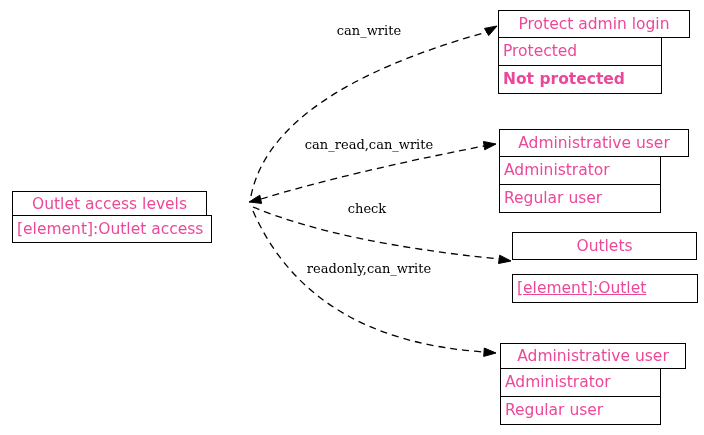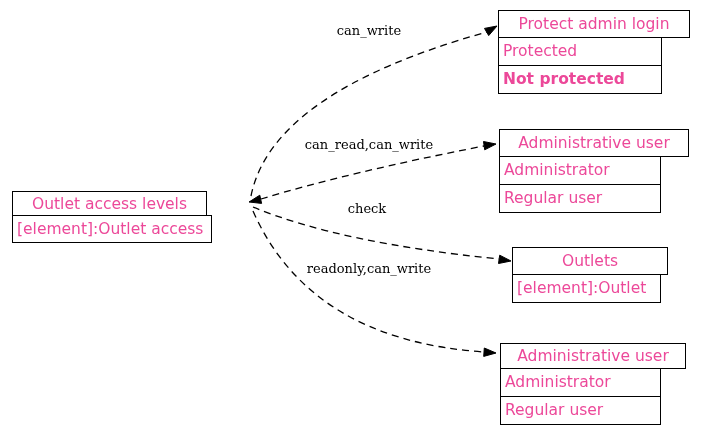--- a/index.html
+++ b/index.html
@@ -75,22 +75,22 @@
     <div class="node-box node-row" style="left:498px;top:64.5px;width:164px;height:29.5px;font-weight:bold;">Not protected</div>
   </div>
 
   <div>
     <div class="node-box node-title" style="left:499px;top:129px;width:190px;height:28px;">Administrative user</div>
     <div class="node-box node-row" style="left:499px;top:155.5px;width:162px;height:29.5px;">Administrator</div>
     <div class="node-box node-row" style="left:499px;top:183.5px;width:162px;height:29.5px;">Regular user</div>
   </div>
 
   <div>
-    <div class="node-box node-title" style="left:512px;top:247px;width:156px;height:28px;">Outlets</div>
-    <div class="node-box node-row" style="left:512px;top:273.5px;width:149px;height:29px;">[element]:Outlet</div>
+    <div class="node-box node-title" style="left:512px;top:232px;width:185px;height:28px;">Outlets</div>
+    <div class="node-box node-row" style="left:512px;top:273.5px;width:186px;height:29px;text-decoration:underline;">[element]:Outlet</div>
   </div>
 
   <div>
     <div class="node-box node-title" style="left:500px;top:343px;width:186px;height:26px;">Administrative user</div>
     <div class="node-box node-row" style="left:500px;top:367.5px;width:161px;height:29.5px;">Administrator</div>
     <div class="node-box node-row" style="left:500px;top:395.5px;width:161px;height:29.5px;">Regular user</div>
   </div>
 
 </div>
 

